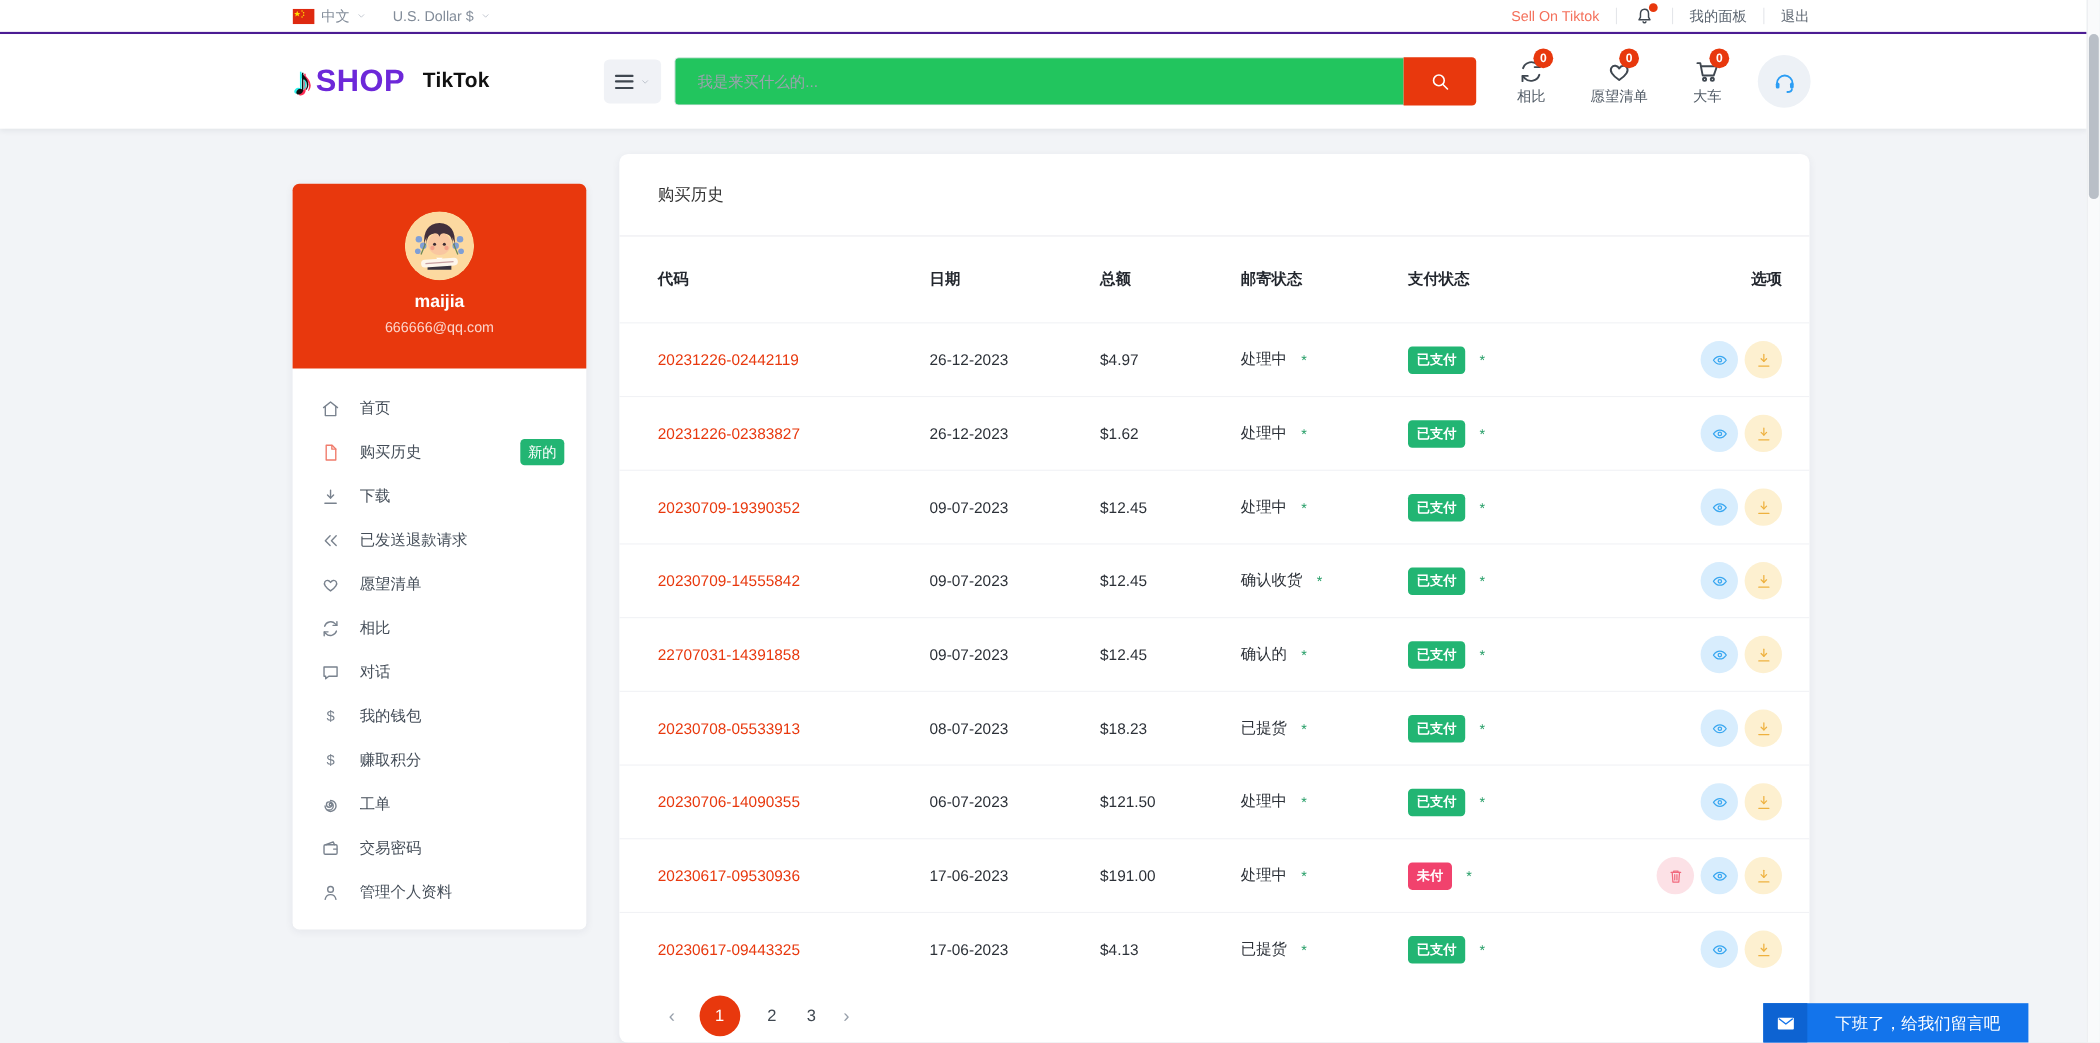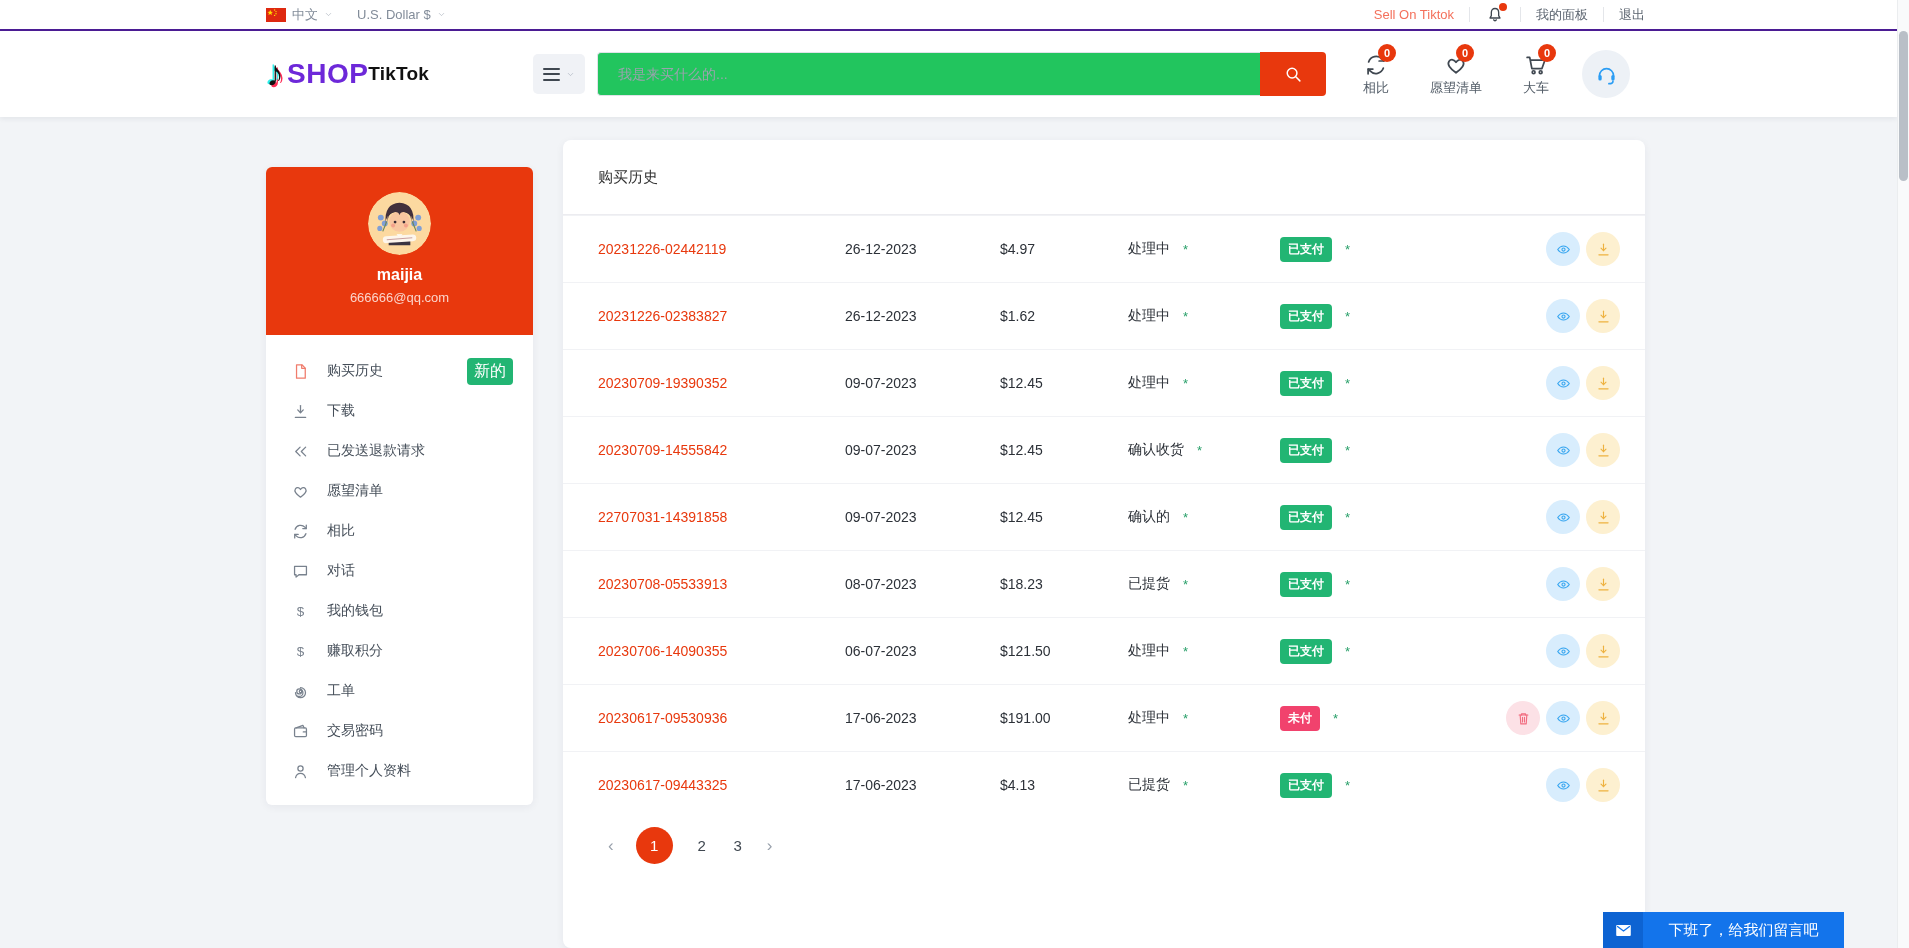--- a/index.html
+++ b/index.html
@@ -23,21 +23,21 @@
   .bell-dot{ position:absolute; top:-2px; right:-2px; width:8px; height:8px; border-radius:50%; background:#e8380d; }
 
   
   .header{ position:absolute; left:0; top:31px; width:1897px; height:86px; background:#fff;
            box-shadow:0 2px 5px rgba(30,40,60,.07); display:flex; align-items:center;
            padding:0 251px 0 266px; }
   .logo{ display:flex; align-items:center; cursor:pointer; }
   .note{ font-size:36px; font-weight:bold; color:#101010; line-height:1;
          text-shadow:-2px -1px 0 #2af0ea, 2px 1.5px 0 #fe2c55; }
   .logo-shop{ font-size:28px; font-weight:800; color:#6d28d9; letter-spacing:.5px; margin-left:3px; }
-  .logo-tt{ font-size:19px; font-weight:800; color:#111; letter-spacing:.2px; }
+  .logo-tt{ font-size:19px; font-weight:800; color:#111; letter-spacing:.2px;margin-left:16px; }
   .hamburger{ margin-left:104px; width:52px; height:40px; background:#f0f2f6; border:none;
               border-radius:5px; display:flex; align-items:center; justify-content:center; gap:6px; cursor:pointer; }
   .ham-lines{ display:flex; flex-direction:column; gap:3.5px; }
   .ham-lines i{ display:block; width:17px; height:2px; background:#3f4750; border-radius:1px; }
   .searchbar{ display:flex; margin-left:12px; }
   .search-input{ width:663px; height:44px; border:1px solid #dfe3e8; border-right:none;
                  border-radius:4px 0 0 4px; padding:0 20px; font-size:14px; color:#333; outline:none;
                  font-family:"Liberation Sans", sans-serif; background:#22c55e; }
   .search-input::placeholder{ color:#9aa3ad; }
   .search-btn{ width:66px; height:44px; background:#e8380d; border:none; border-radius:0 4px 4px 0;
@@ -61,21 +61,21 @@
   .user-card{ height:168px; background:#e8380d; border-radius:6px 6px 0 0; display:flex;
               flex-direction:column; align-items:center; padding-top:25px; }
   .avatar{ width:63px; height:63px; border-radius:50%; overflow:hidden; }
   .user-name{ margin-top:11px; font-size:16px; font-weight:bold; color:#fff; }
   .user-email{ margin-top:6px; font-size:13px; color:rgba(255,240,236,.85); }
   .menu{ padding-top:16px; }
   .menu-item{ height:40px; display:flex; align-items:center; padding:0 20px 0 25px; gap:17px;
               font-size:14px; color:#454e59; cursor:pointer; }
   .mi-ic{ width:19px; height:19px; color:#79828e; flex:0 0 auto; display:flex; }
   .menu-item.active .mi-ic{ color:#f07c6c; }
-  .mi-badge{ margin-left:auto; background:#22b573; color:#fff; font-size:16px; padding:3px 7px; border-radius:4px; }
+  .mi-badge{ margin-left:auto; background:#22b573; color:#fff; font-size:13px; padding:3px 7px; border-radius:4px; }
 
   
   .card{ position:absolute; left:563px; top:140px; width:1082px; height:808px; background:#fff;
          border-radius:8px; box-shadow:0 2px 8px rgba(30,40,60,.06); overflow:hidden; }
   .card-title{ height:75px; display:flex; align-items:center; padding:0 35px; font-size:15px;
                color:#333; border-bottom:1px solid #ececf0; }
   .tgrid{ display:grid; grid-template-columns:247px 155px 128px 152px 200px 1fr;
           align-items:center; padding:0 25px 0 35px; }
   .thead{ height:78px; font-weight:bold; font-size:14px; color:#23272e; }
   .col-opt{ text-align:right; }
@@ -268,20 +268,29 @@
           <path d="M21 50 Q32 40 43 50 L43 54 L21 54 Z" fill="#3a3440"></path>
           <path d="M29 43 L32 47 L35 43 Z" fill="#fff"></path>
           <rect x="15" y="44" width="34" height="7" rx="3.5" fill="#fdf6ec" transform="rotate(-4 32 47)"></rect>
           <path d="M19 47.5 h26" stroke="#c9a0a0" stroke-width="1" transform="rotate(-4 32 47)"></path>
         </svg>
       </span>
       <div class="user-name">maijia</div>
       <div class="user-email">666666@qq.com</div>
     </div>
     <nav class="menu" id="sidebar-menu">
+        <div class="menu-item">
+    <span class="mi-ic ic">
+            <svg viewBox="0 0 24 24" fill="none" stroke="currentColor" stroke-width="1.6" stroke-linecap="round" stroke-linejoin="round">
+              <path d="M4 10.8 12 4.3l8 6.5"></path>
+              <path d="M6 9.5V20h12V9.5"></path>
+            </svg>
+          </span>
+    <span class="mi-label">首页</span>
+  </div>
         <div class="menu-item active">
     <span class="mi-ic ic">
             <svg viewBox="0 0 24 24" fill="none" stroke="currentColor" stroke-width="1.6" stroke-linecap="round" stroke-linejoin="round">
               <path d="M7 3.5h6.8L18 7.7V20.5H7z"></path>
               <path d="M13.5 3.8V8H18"></path>
             </svg>
           </span>
     <span class="mi-label">购买历史</span>
   <span class="mi-badge">新的</span>
         </div>
@@ -372,20 +381,28 @@
               <path d="M5.8 19.7c.8-3.6 3.5-5.4 6.2-5.4s5.4 1.8 6.2 5.4"></path>
             </svg>
           </span>
     <span class="mi-label">管理个人资料</span>
   </div>
       </nav>
   </aside>
 
   <section class="card">
     <div class="card-title">购买历史</div>
+    <div class="tgrid thead">
+      <div>代码</div>
+      <div>日期</div>
+      <div>总额</div>
+      <div>邮寄状态</div>
+      <div>支付状态</div>
+      <div class="col-opt">选项</div>
+    </div>
     <div id="table-body">
         <div class="tgrid trow">
     <div><a class="code">20231226-02442119</a></div>
     <div>26-12-2023</div>
     <div>$4.97</div>
     <div class="status-cell">
       <span>处理中</span>
       <span class="req">*</span>
     </div>
     <div class="status-cell">

